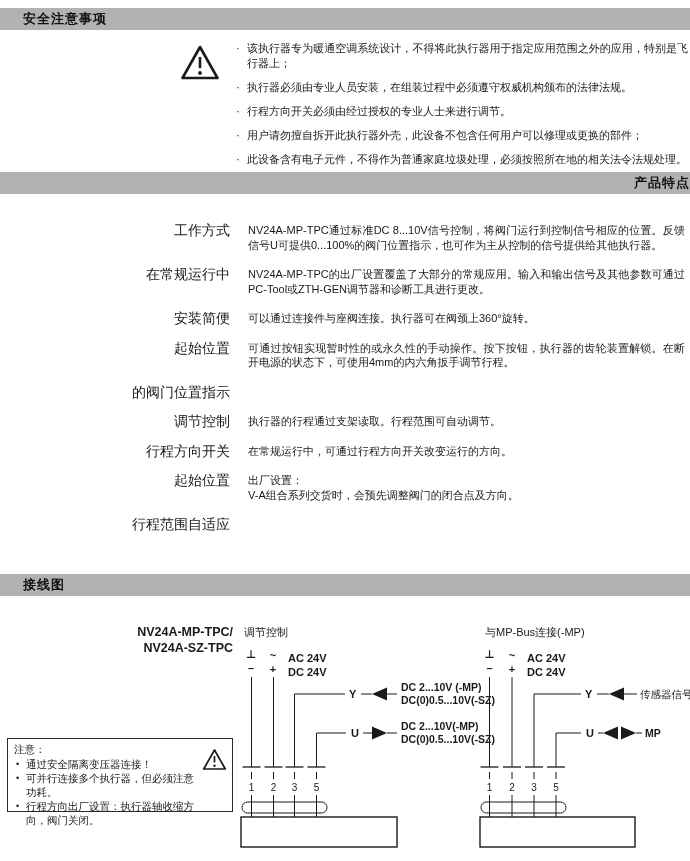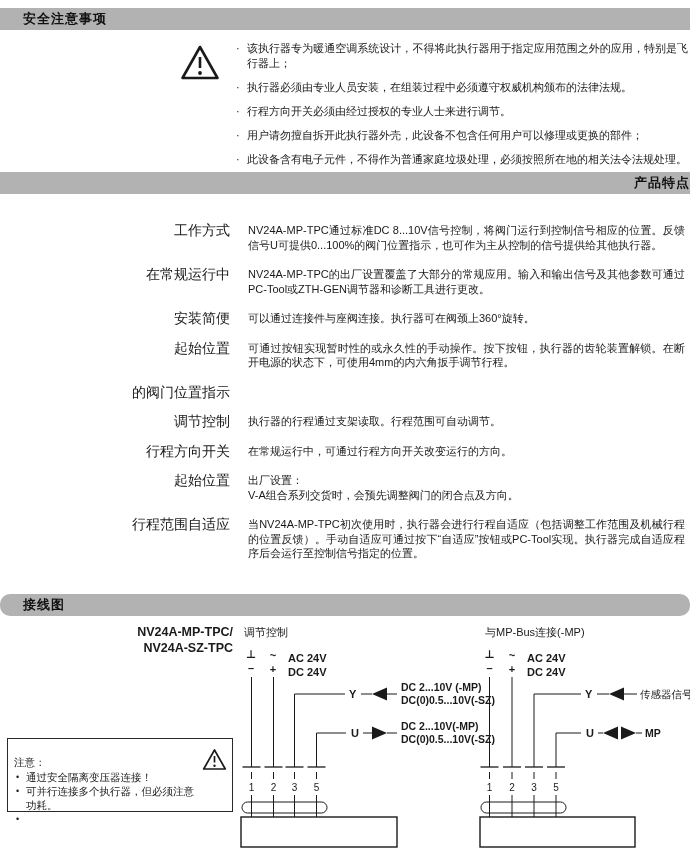--- a/index.html
+++ b/index.html
@@ -26,21 +26,21 @@
   
   .features { position:absolute; left:0; top:223px; width:690px; }
   .f-row { display:flex; margin-bottom:15px; }
   .f-label { flex:none; width:230px; text-align:right; font-size:14px; line-height:14.5px; }
   .f-desc { margin-left:18px; width:437px; font-size:11px; line-height:14.5px;
             white-space:pre-line; text-align:justify; }
   
   .wiring-svg { position:absolute; left:0; top:616px; }
   .note-box {
     position:absolute; left:7px; top:738px; width:226px; height:74px;
-    border:1px solid #2a2a2a; box-sizing:border-box; padding:17px 30px 3px 6px;
+    border:1px solid #2a2a2a; box-sizing:border-box; padding:4px 30px 3px 6px;
   }
   .note-title { font-size:10.5px; line-height:13px; margin-bottom:1px; }
   .n-bullet { position:relative; padding-left:12px; font-size:10.5px; line-height:14px; }
   .n-bullet .marker { position:absolute; left:2px; top:0; font-size:9px; }
   .note-tri { position:absolute; right:5px; top:9px; }
   svg text { fill:#1a1a1a; }
   .t-cn   { font-size:11px; }
   .t-model{ font-size:12.5px; font-weight:bold; }
   .t-pw   { font-size:11px; font-weight:bold; }
   .t-sym  { font-size:11px; font-weight:bold; }
@@ -109,25 +109,24 @@
         <div class="f-label">行程方向开关</div>
         <div class="f-desc">在常规运行中，可通过行程方向开关改变运行的方向。</div>
       </div>
     <div class="f-row">
         <div class="f-label">起始位置</div>
         <div class="f-desc">出厂设置：
 V-A组合系列交货时，会预先调整阀门的闭合点及方向。</div>
       </div>
     <div class="f-row">
         <div class="f-label">行程范围自适应</div>
-        <div class="f-desc">当NV24A-MP-TPC初次使用时，执行器会进行行程自适应（包括调整工作范围及机械行程的位置反馈）。手动自适应可通过按下“自适应”按钮或PC-Tool实现。执行器完成自适应程序后会运行至控制信号指定的位置。</div>
-      </div>
-  </div>
-
-  <div class="section-bar" style="top:594px;border-radius:10px;">
+      </div>
+  </div>
+
+  <div class="section-bar" style="top:574px;">
     <span class="bar-label">接线图</span>
   </div>
 
   <svg class="wiring-svg" width="690" height="245" viewBox="0 0 690 245">
 
     <text x="233" y="20" text-anchor="end" class="t-model">NV24A-MP-TPC/</text>
     <text x="233" y="36" text-anchor="end" class="t-model">NV24A-SZ-TPC</text>
 
     <g>
       <text x="244" y="20" class="t-cn">调节控制</text>
@@ -240,21 +239,21 @@
       </g>
       <rect x="481" y="186" width="85" height="11" rx="5.5" class="wire"></rect>
       <rect x="480" y="201" width="155" height="30" class="box"></rect>
     </g>
   </svg>
 
   <div class="note-box">
     <div class="note-title">注意：</div>
     <div class="n-bullet"><span class="marker">•</span><span>通过安全隔离变压器连接！</span></div>
     <div class="n-bullet"><span class="marker">•</span><span>可并行连接多个执行器，但必须注意功耗。</span></div>
-    <div class="n-bullet"><span class="marker">•</span></div>
+    <div class="n-bullet"><span class="marker">•</span><span>行程方向出厂设置：执行器轴收缩方向，阀门关闭。</span></div>
     <div class="note-tri">
       <svg width="25" height="23" viewBox="0 0 25 23">
         <path d="M12.5 2 L23.3 21 L1.7 21 Z" fill="none" stroke="#1a1a1a" stroke-width="1.7" stroke-linejoin="round"></path>
         <line x1="12.5" y1="8" x2="12.5" y2="14.5" stroke="#1a1a1a" stroke-width="1.7"></line>
         <circle cx="12.5" cy="17.8" r="1.2" fill="#1a1a1a"></circle>
       </svg>
     </div>
   </div>
 
 </div>

